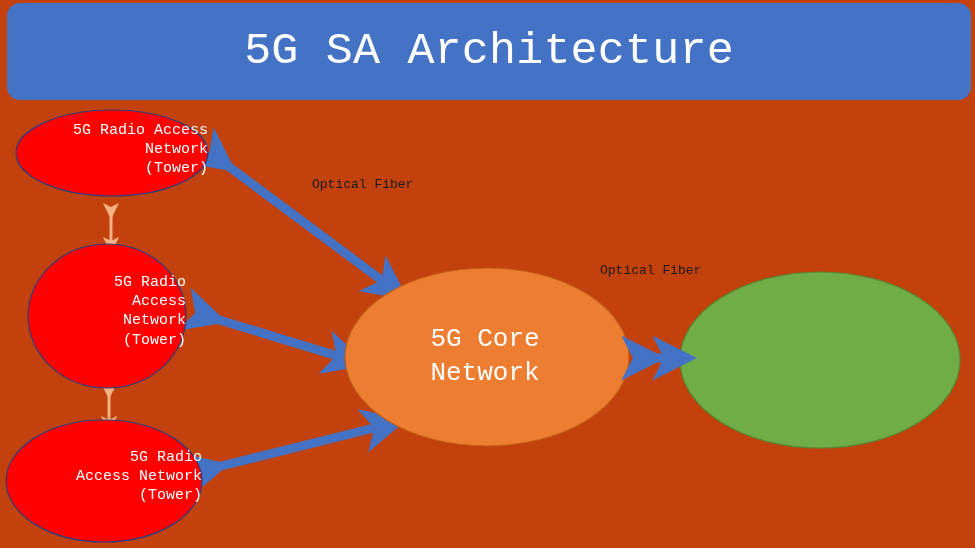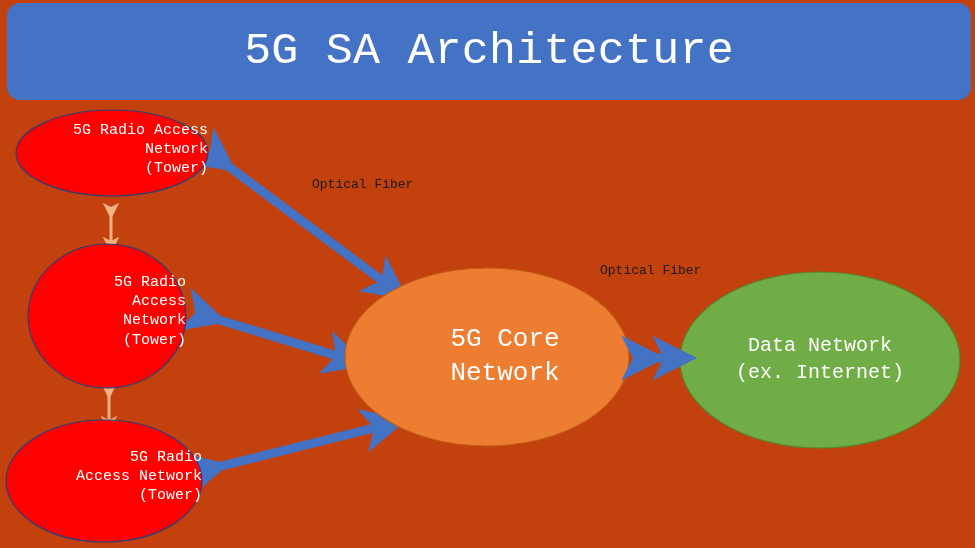--- a/index.html
+++ b/index.html
@@ -118,23 +118,21 @@
 
   <div class="node-label red" style="left:28px; top:273px; width:158px;">5G Radio
 Access
 Network
 (Tower)</div>
 
   <div class="node-label red" style="left:6px; top:448px; width:196px;">5G Radio
 Access Network
 (Tower)</div>
 
-  <div class="node-label core" style="left:363px; top:323px; width:284px;">5G Core
+  <div class="node-label core" style="left:343px; top:323px; width:284px;">5G Core
 Network</div>
 
-  <div class="node-label data" style="left:680px; top:332px; width:280px;">Data Network
-(ex. Internet)</div>
 
   <div class="edge-label" style="left:312px; top:177px;">Optical Fiber</div>
 
   <div class="edge-label" style="left:600px; top:263px;">Optical Fiber</div>
 
 </div>
 
 </body></html>

